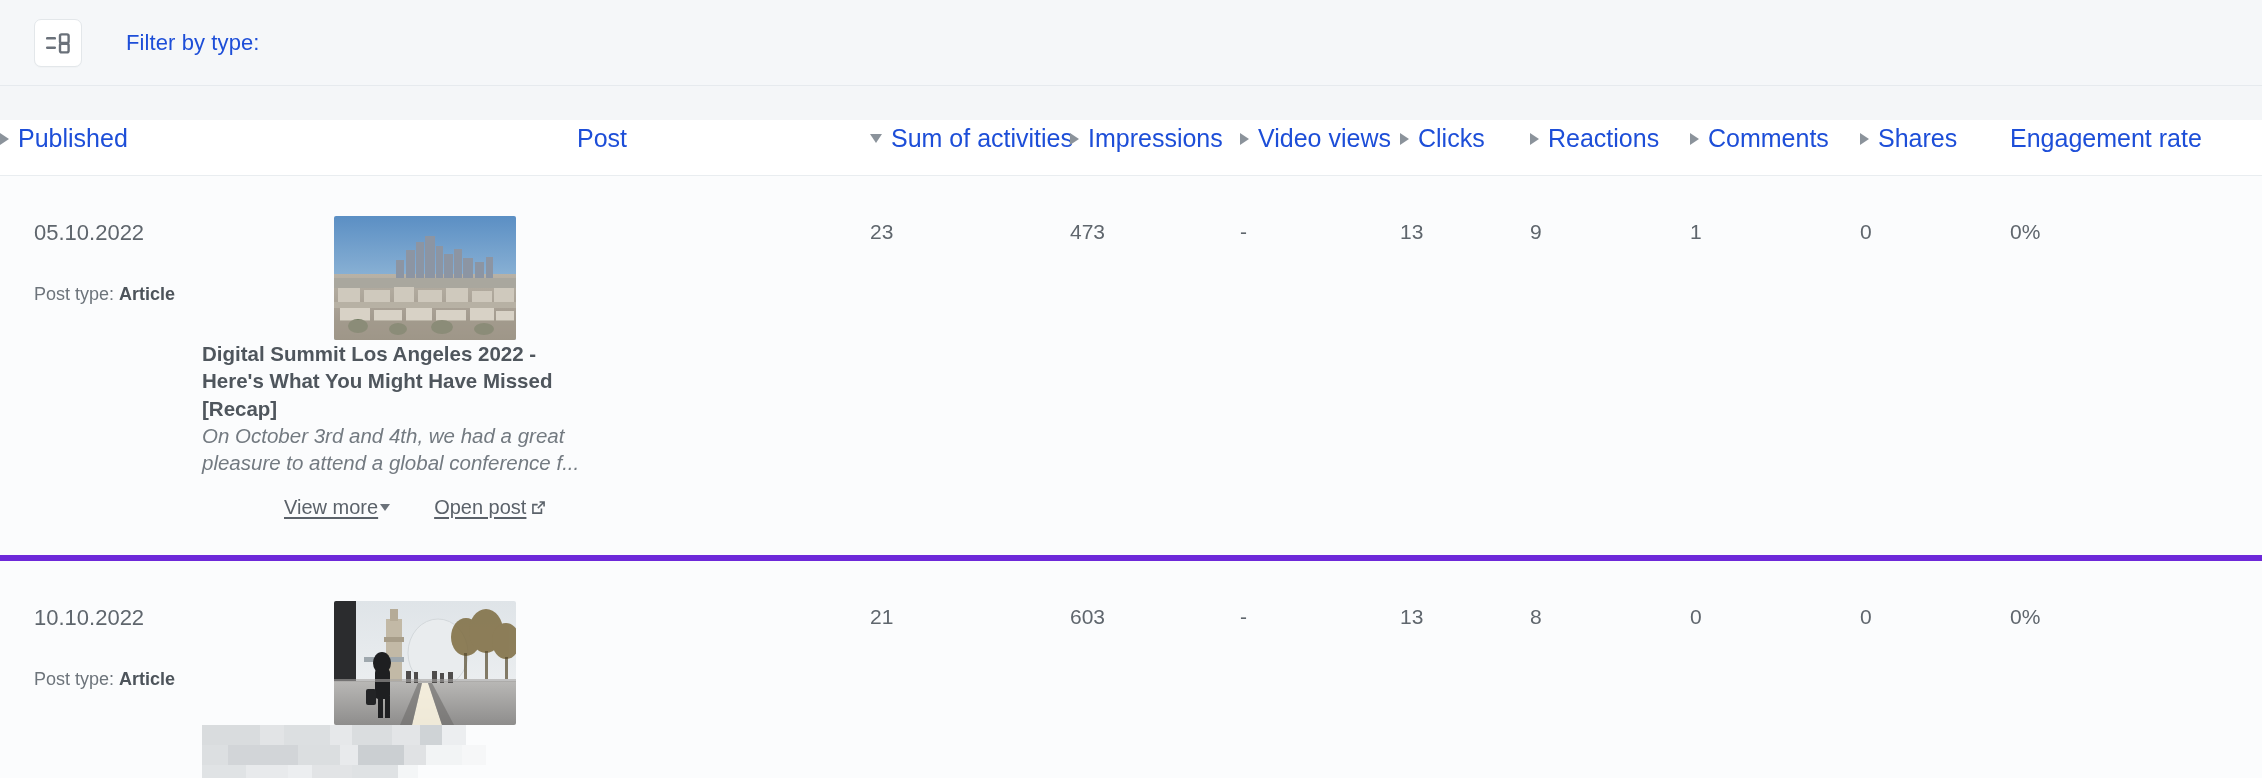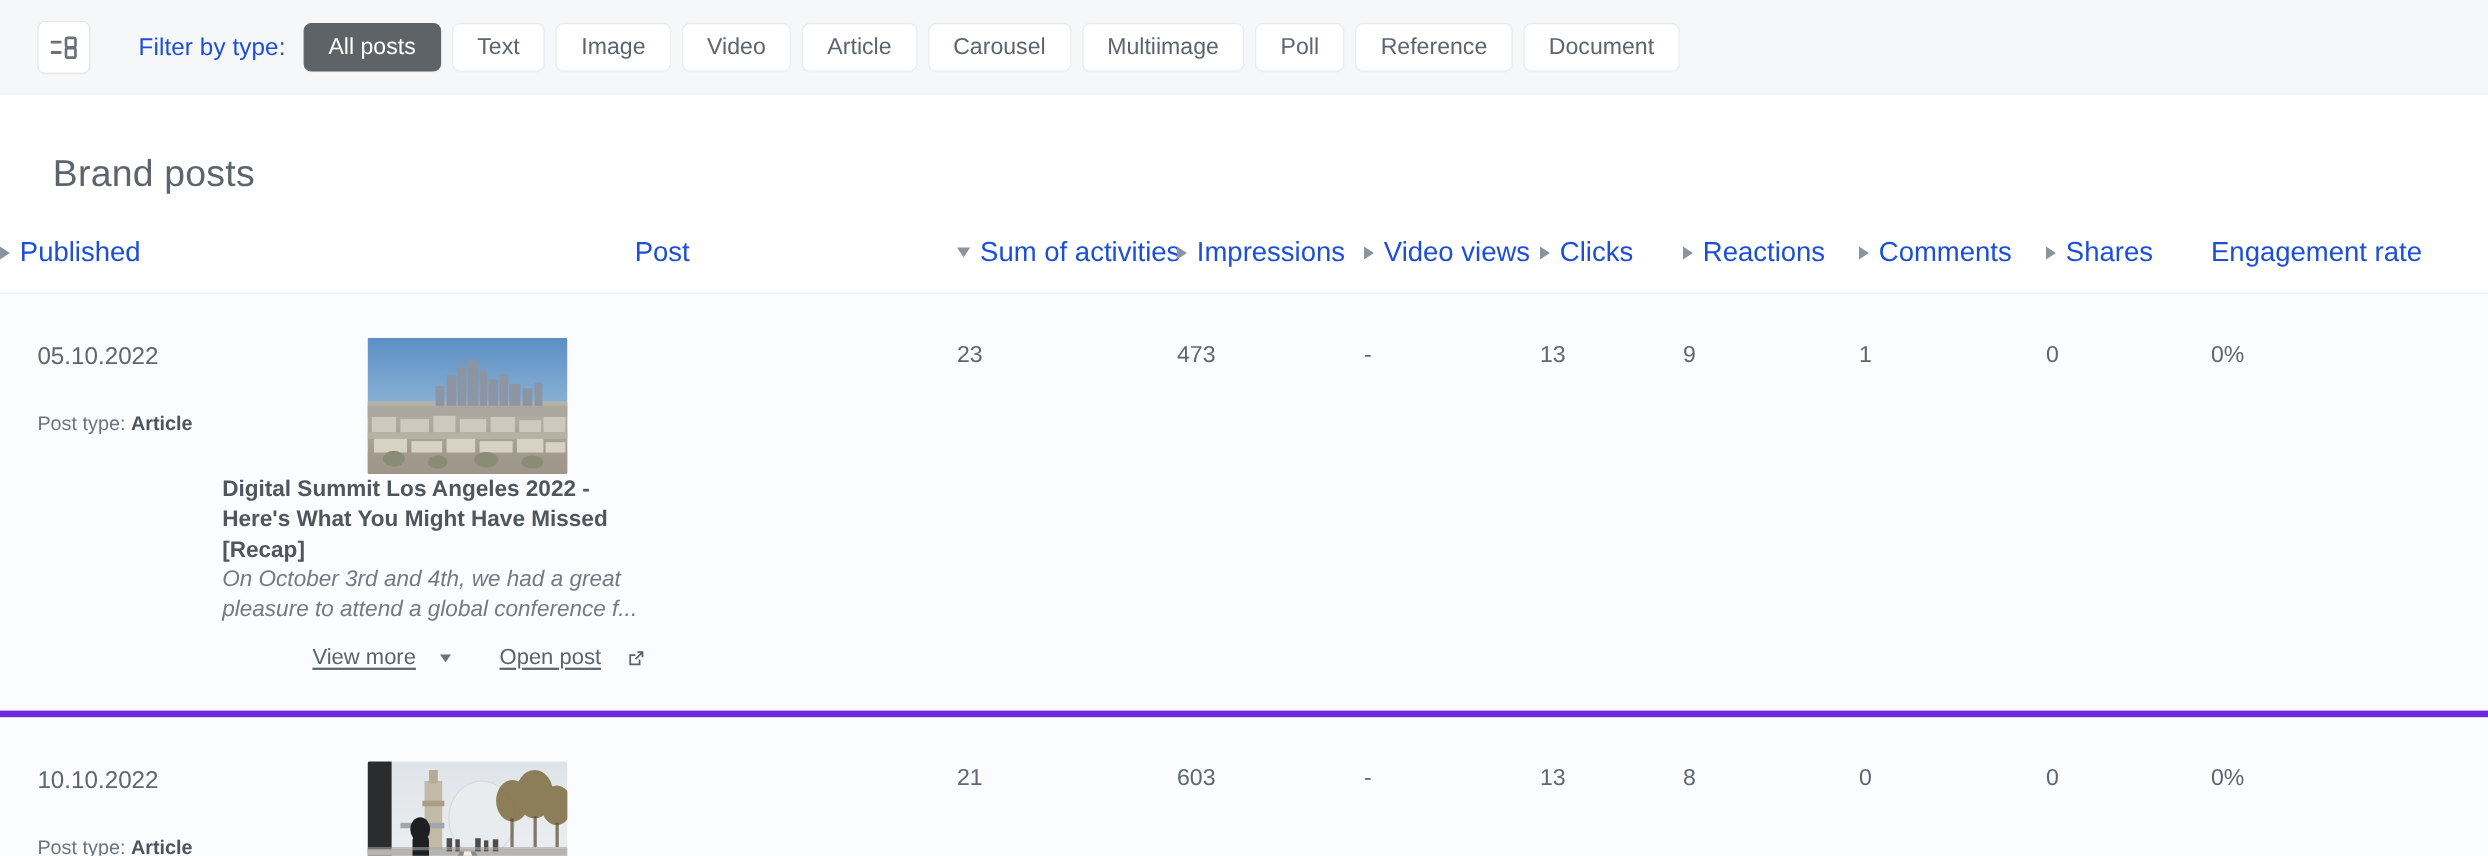--- a/index.html
+++ b/index.html
@@ -205,21 +205,21 @@
   .post-actions {
     margin-top: 20px;
     display: flex;
     align-items: center;
     gap: 44px;
     padding-left: 82px;
   }
   .act {
     display: inline-flex;
     align-items: center;
-    gap: 20px;
+    gap: 0;
     font-size: 20px;
     color: #5b6views;
   }
   .act-text {
     font-size: 20px;
     color: #5b626a;
     text-decoration: underline;
     text-underline-offset: 3px;
   }
   .caret-down {
@@ -254,37 +254,24 @@
     <svg width="26" height="22" viewBox="0 0 26 22">
       <rect x="1" y="5" width="10" height="2.6" rx="1.2" fill="#6a717a"></rect>
       <rect x="1" y="14.4" width="10" height="2.6" rx="1.2" fill="#6a717a"></rect>
       <rect x="15" y="2.4" width="8.6" height="8.6" rx="1.6" fill="none" stroke="#6a717a" stroke-width="2.4"></rect>
       <rect x="15" y="11.8" width="8.6" height="8.6" rx="1.6" fill="none" stroke="#6a717a" stroke-width="2.4"></rect>
     </svg>
   </div>
 
   <div class="filter-label">Filter by type:</div>
 
-  <div class="chips">
-    <div class="chip active">All posts</div>
-    <div class="chip">Text</div>
-    <div class="chip">Image</div>
-    <div class="chip">Video</div>
-    <div class="chip">Article</div>
-    <div class="chip">Carousel</div>
-    <div class="chip">Multiimage</div>
-    <div class="chip">Poll</div>
-    <div class="chip">Reference</div>
-    <div class="chip">Document</div>
-  </div>
 </div>
 
 <div class="card">
 
-  <div class="card-title">Brand posts</div>
 
   <table class="posts">
     <colgroup>
       <col style="width:170px">
       <col style="width:700px">
       <col style="width:200px">
       <col style="width:170px">
       <col style="width:160px">
       <col style="width:130px">
       <col style="width:160px">

